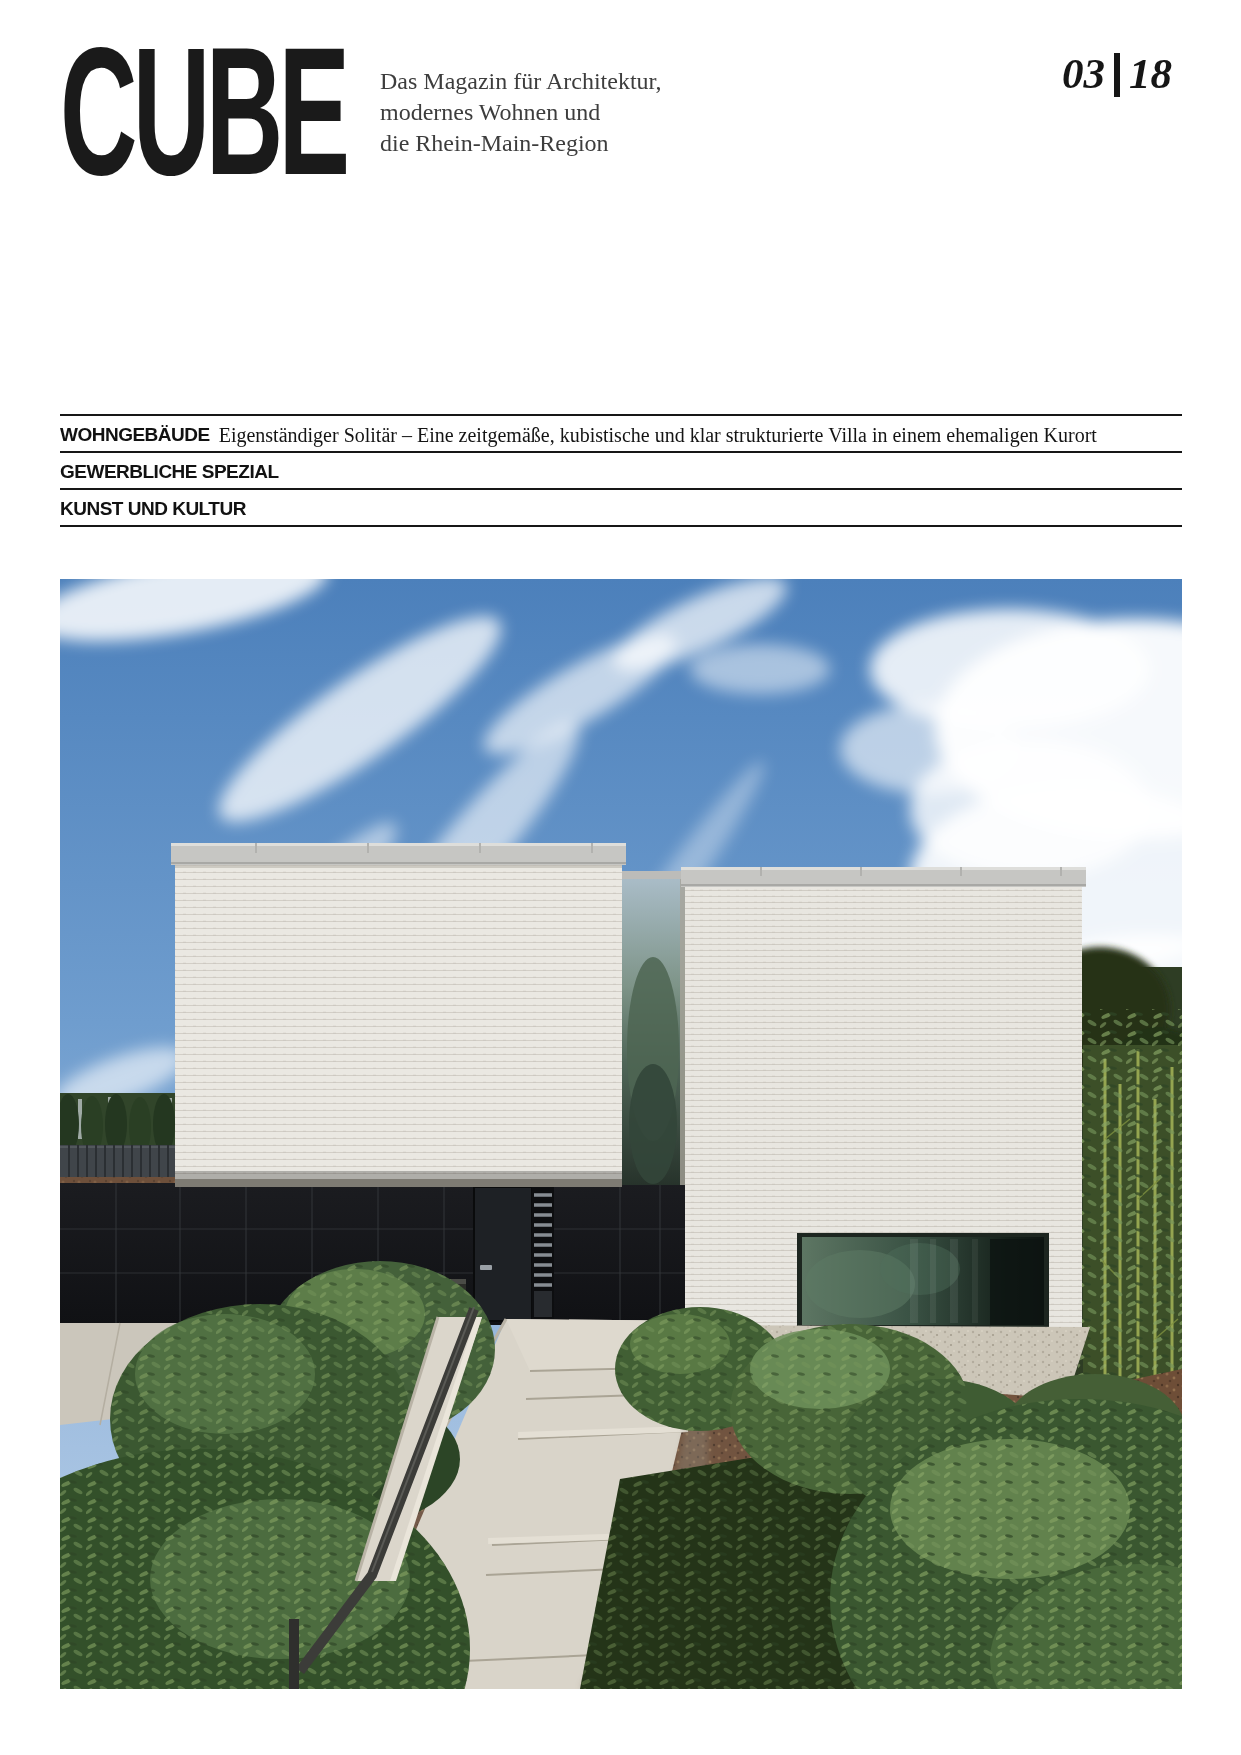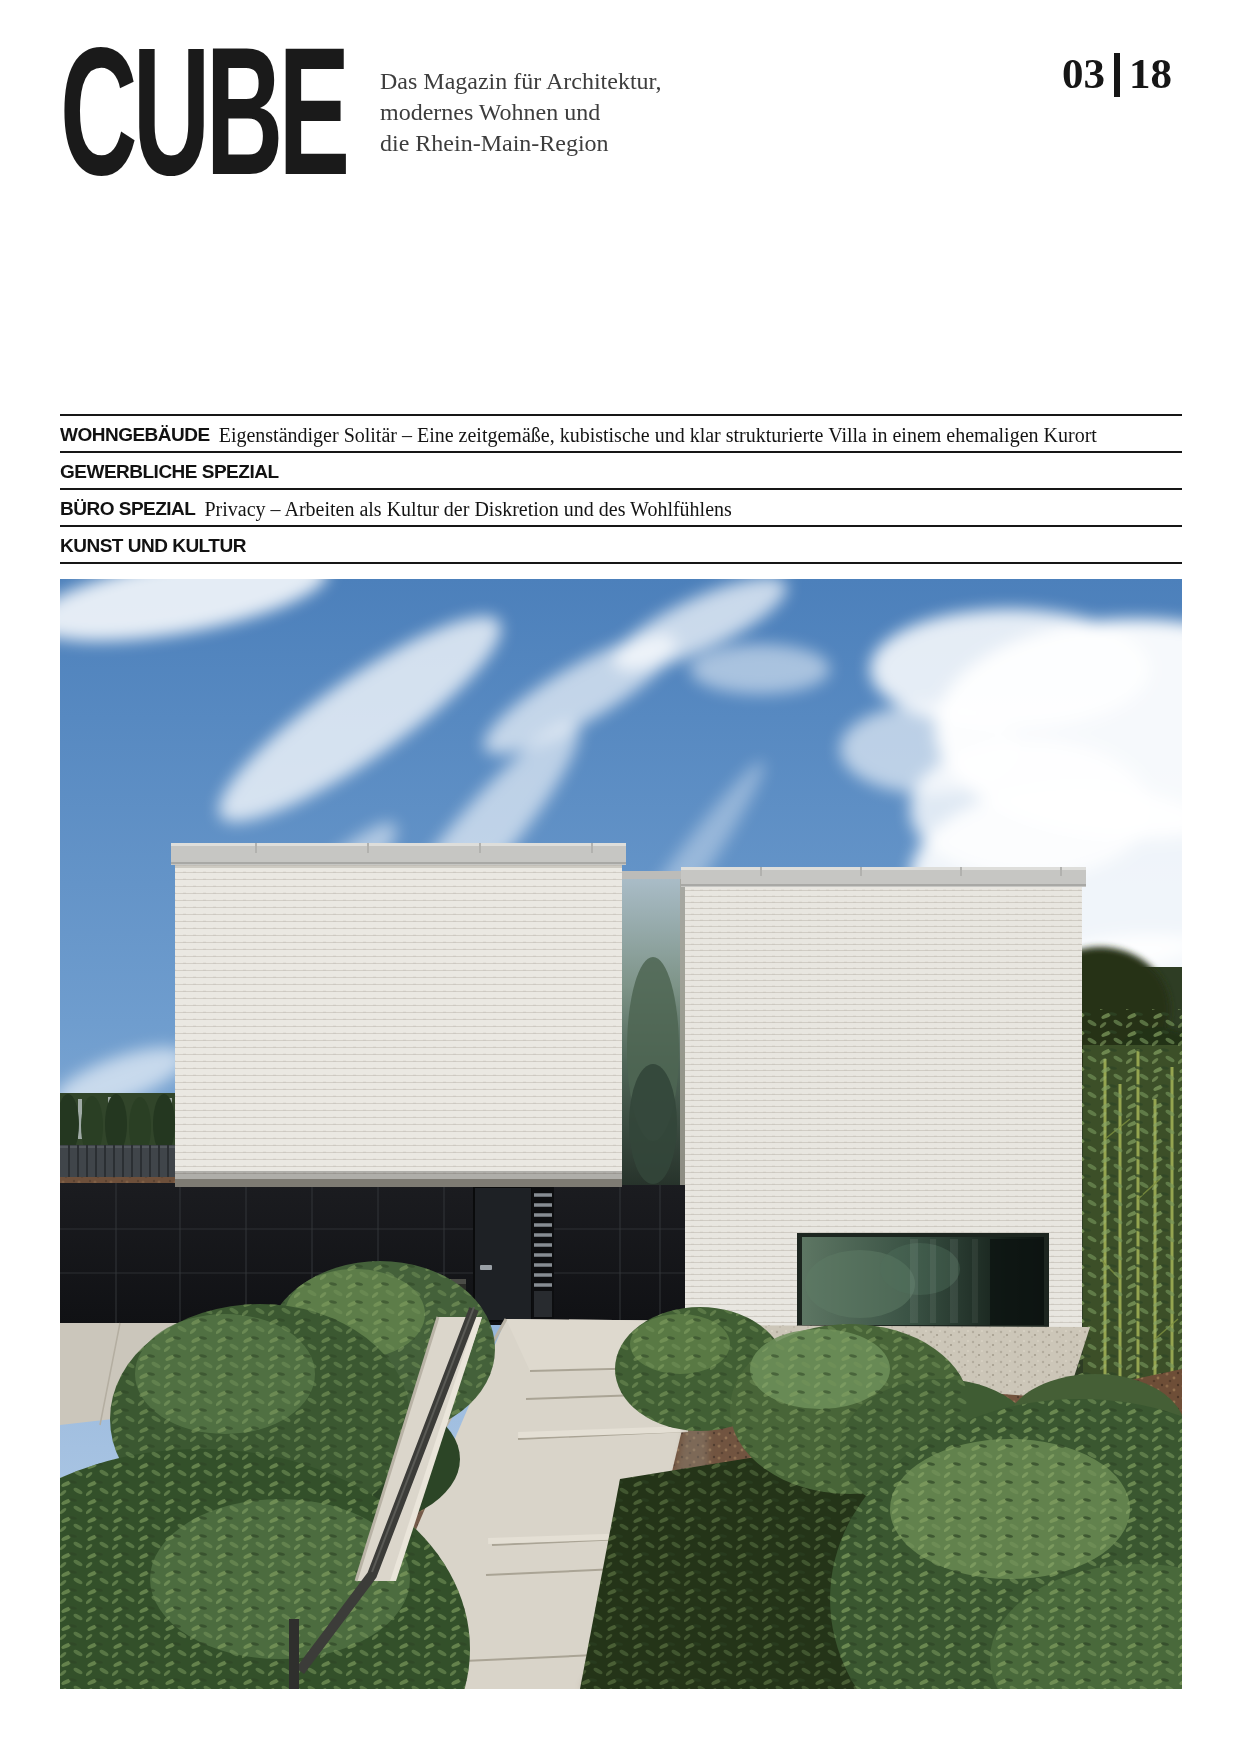--- a/index.html
+++ b/index.html
@@ -22,20 +22,21 @@
     position:absolute;left:380px;top:66px;
     font-size:24px;line-height:31px;color:#3d3d3d;
     font-family:"Liberation Serif", serif;
   }
   .tagline span{display:block;}
   .issue{
     position:absolute;left:1062px;top:52px;
     display:flex;align-items:flex-start;gap:9px;
     font-size:43px;line-height:1;font-weight:600;color:#161616;
     font-family:"Liberation Serif", serif;
+    font-style:italic;
   }
   .issue .bar{width:6px;height:44px;background:#161616;margin-top:1px;}
   
   .toc{
     position:absolute;left:60px;top:414px;width:1122px;
     border-bottom:2px solid #161616;
     text-align:right;
   }
   .toc-row{
     border-top:2px solid #161616;
@@ -75,24 +76,20 @@
   <span>18</span>
 </div>
 
 <div class="toc">
   <div class="toc-row">
     <span class="cat">WOHNGEBÄUDE</span>
     <span class="desc">Eigenständiger Solitär – Eine zeitgemäße, kubistische und klar strukturierte Villa in einem ehemaligen Kurort</span>
   </div>
   <div class="toc-row">
     <span class="cat">GEWERBLICHE SPEZIAL</span>
-  </div>
-  <div class="toc-row">
-    <span class="cat">BÜRO SPEZIAL</span>
-    <span class="desc">Privacy – Arbeiten als Kultur der Diskretion und des Wohlfühlens</span>
   </div>
   <div class="toc-row">
     <span class="cat">KUNST UND KULTUR</span>
   </div>
 </div>
 
 <div class="photo">
 <svg width="1122" height="1110" viewBox="0 0 1122 1110" xmlns="http://www.w3.org/2000/svg">
   <defs>
     <linearGradient id="skyG" x1="0" y1="0" x2="0" y2="1">

